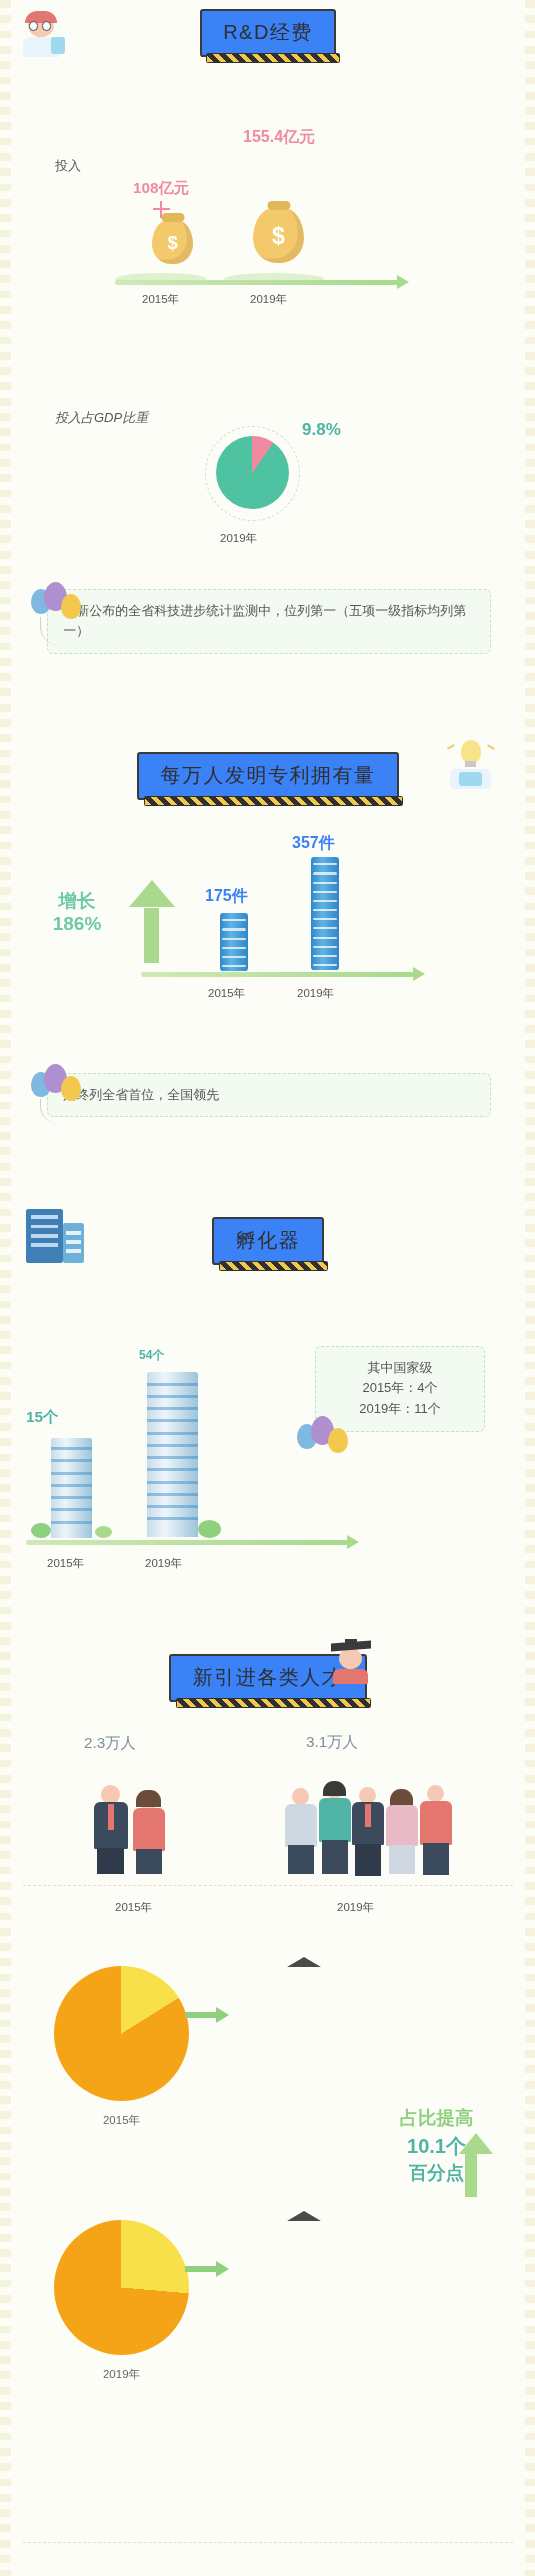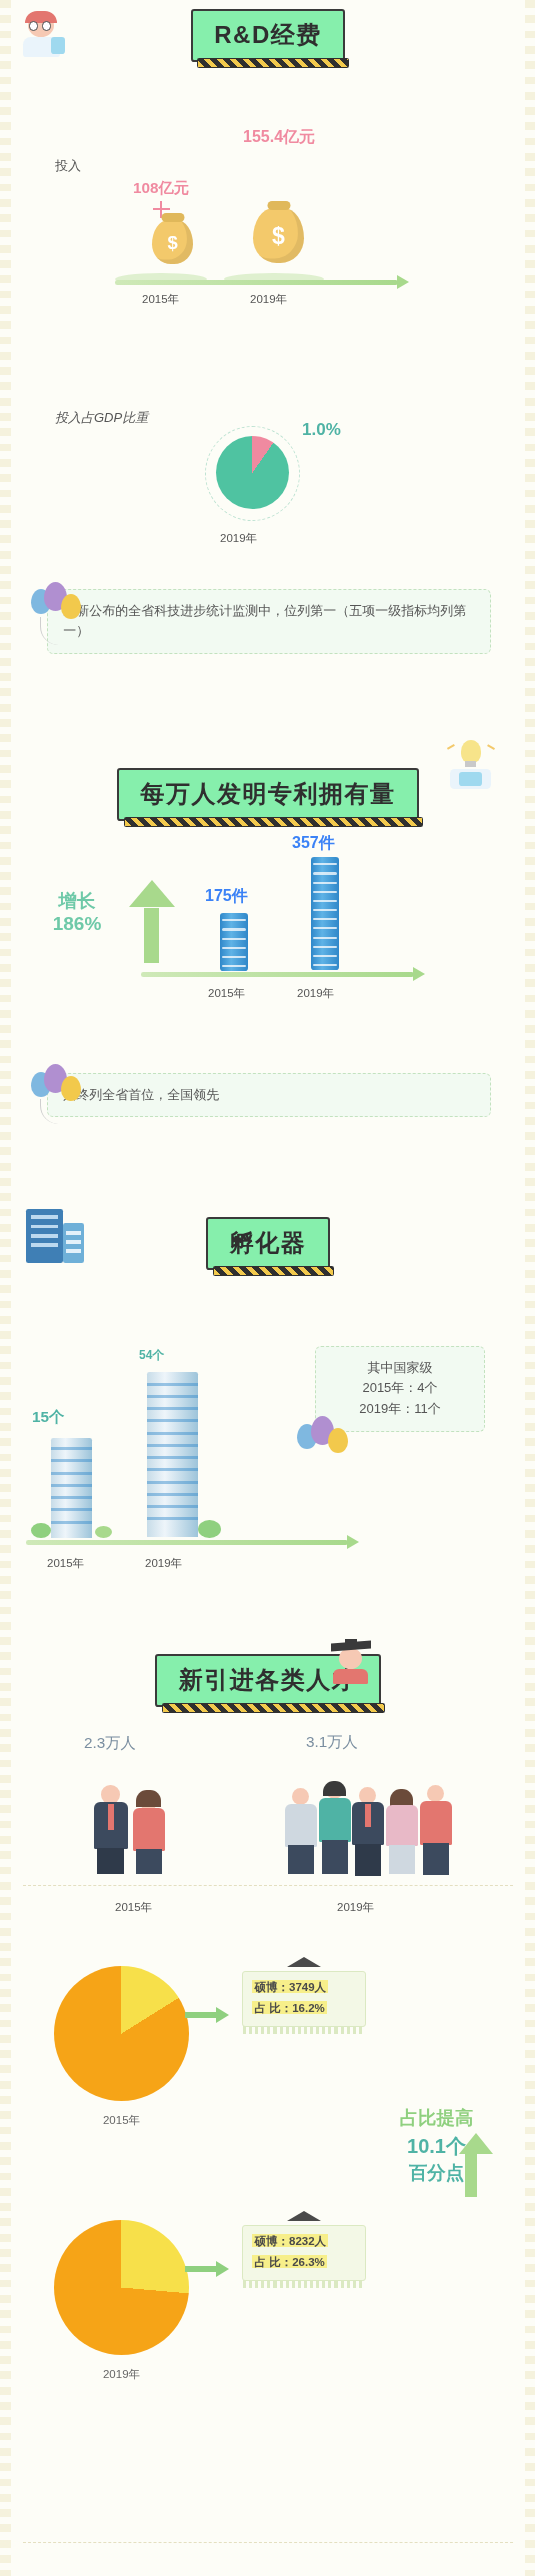--- a/index.html
+++ b/index.html
@@ -27,25 +27,25 @@
   .rail.left { left:0; }
   .rail.right { right:0; }
 
   .section { position:relative; }
 
   
   .plaque {
     position:relative;
     display:inline-block;
     padding:7.7px 21.4px 9.2px 21.4px;
-    background:#86efac;
+    background:#3b82f6;
     border:2.3px solid #3a3a3a;
     border-radius:3.1px;
-    font-size:24px;
-    font-weight:bold;
+    font-size:20px;
+    font-weight:normal;
     letter-spacing:1.5px;
     color:#2f2f2f;
   }
   .plaque:after {
     content:"";
     position:absolute;
     left:4.6px; right:-6.1px;
     bottom:-7.7px;
     height:7.7px;
     background:repeating-linear-gradient(45deg,#f2c94c 0px,#f2c94c 4.6px,#2f2f2f 4.6px,#2f2f2f 9.2px);
@@ -254,38 +254,38 @@
     </div>
 
     <div style="position:absolute;left:115px;top:273px;width:92px;height:12.2px;background:#dff0cf;border-radius:50%;"></div>
     <div style="position:absolute;left:224px;top:273px;width:100px;height:12.2px;background:#dff0cf;border-radius:50%;"></div>
     <div class="axis-arrow" style="left:115px;top:280px;width:283px;"></div>
 
     <div style="position:absolute;left:142px;top:292px;font-size:11.5px;color:#555;">2015年</div>
     <div style="position:absolute;left:250px;top:292px;font-size:11.5px;color:#555;">2019年</div>
 
     <div style="position:absolute;left:55px;top:381px;font-style:italic;" class="lbl">投入占GDP比重</div>
-    <div style="position:absolute;left:302px;top:420px;font-size:17px;" class="num-teal">1.0%</div>
+    <div style="position:absolute;left:302px;top:420px;font-size:17px;" class="num-teal">9.8%</div>
 
     <div class="dashed-ring" style="left:205px;top:426px;width:95px;height:95px;"></div>
     <div class="pie" style="position:absolute;left:216px;top:436px;width:73px;height:73px;background:conic-gradient(#f08aa0 0deg 35deg, #4fc3a1 35deg 360deg);"></div>
     <div style="position:absolute;left:220px;top:531px;font-size:11.5px;color:#555;">2019年</div>
 
     <div style="position:absolute;left:26px;top:31px;"></div>
     <div class="note" style="position:absolute;left:47px;top:589px;width:444px;">
       <span>最新公布的全省科技进步统计监测中，位列第一（五项一级指标均列第一）</span>
     </div>
     <div class="balloon" style="left:31px;top:589px;background:#7fb8e0;"></div>
     <div class="balloon" style="left:44px;top:582px;background:#b08fd0;width:23px;height:29px;"></div>
     <div class="balloon" style="left:61px;top:594px;background:#f2c94c;"></div>
     <div style="position:absolute;left:40px;top:617px;width:31px;height:27.6px;border-left:1.5px solid #cfcfcf;border-radius:0 0 0 18.4px;"></div>
   </div>
 
   <div class="section">
-    <div class="plaque-wrap" style="position:absolute;left:0;right:0;top:768px;">
+    <div class="plaque-wrap" style="position:absolute;left:0;right:0;top:752px;">
       <span class="plaque">每万人发明专利拥有量</span>
     </div>
 
     <div style="position:absolute;left:444px;top:735px;width:54px;height:61px;">
       <div style="position:absolute;left:17px;top:4.6px;width:20px;height:23px;background:#f7e48a;border-radius:50% 50% 40% 40%;"></div>
       <div style="position:absolute;left:21.4px;top:26px;width:10.7px;height:6.1px;background:#c9c9c9;"></div>
       <div style="position:absolute;left:6.1px;top:34px;width:41px;height:20px;background:#eaf4fb;border-radius:4.6px;"></div>
       <div style="position:absolute;left:15.3px;top:37px;width:23px;height:13.8px;background:#9fd9ef;border-radius:3.1px;"></div>
       <div style="position:absolute;left:3.1px;top:10.7px;width:7.7px;height:2.3px;background:#f3c96b;transform:rotate(-30deg);"></div>
       <div style="position:absolute;left:43px;top:10.7px;width:7.7px;height:2.3px;background:#f3c96b;transform:rotate(30deg);"></div>
@@ -347,21 +347,21 @@
       <div style="position:absolute;left:40px;top:23px;width:21.4px;height:40px;background:#6fb0d8;border-radius:2.3px;"></div>
       <div style="position:absolute;left:7.7px;top:15.3px;width:27.6px;height:3.8px;background:#bcd9ef;"></div>
       <div style="position:absolute;left:7.7px;top:24.5px;width:27.6px;height:3.8px;background:#bcd9ef;"></div>
       <div style="position:absolute;left:7.7px;top:34px;width:27.6px;height:3.8px;background:#bcd9ef;"></div>
       <div style="position:absolute;left:7.7px;top:43px;width:27.6px;height:3.8px;background:#bcd9ef;"></div>
       <div style="position:absolute;left:43px;top:31px;width:15.3px;height:3.8px;background:#e3f1fa;"></div>
       <div style="position:absolute;left:43px;top:40px;width:15.3px;height:3.8px;background:#e3f1fa;"></div>
       <div style="position:absolute;left:43px;top:49px;width:15.3px;height:3.8px;background:#e3f1fa;"></div>
     </div>
 
-    <div style="position:absolute;left:32px;top:1407px;font-size:15.3px;" class="num-teal">15个</div>
+    <div style="position:absolute;left:26px;top:1407px;font-size:15.3px;" class="num-teal">15个</div>
     <div style="position:absolute;left:139px;top:1347px;font-size:12px;" class="num-teal">54个</div>
 
     <div class="tower" style="position:absolute;left:51px;top:1438px;width:41px;height:100px;">
       <div class="win" style="top:9.2px;"></div>
         <div class="win" style="top:21.4px;"></div>
       <div class="win" style="top:34px;"></div>
         <div class="win" style="top:46px;"></div>
       <div class="win" style="top:58px;"></div>
         <div class="win" style="top:70px;"></div>
       <div class="win" style="top:83px;"></div>
@@ -470,48 +470,38 @@
     <div class="pie" style="position:absolute;left:54px;top:1966px;width:135px;height:135px;background:conic-gradient(#f7e04a 0deg 58deg, #f6a417 58deg 360deg);"></div>
     <div style="position:absolute;left:54px;top:2113px;width:135px;" class="donut-label">2015年</div>
 
     <div style="position:absolute;left:185px;top:2007px;width:46px;height:15.3px;">
       <div style="position:absolute;left:0;top:5.4px;width:34px;height:5.4px;background:#8fd07f;"></div>
       <div style="position:absolute;left:31px;top:0;width:0;height:0;border-left:13.8px solid #8fd07f;border-top:8.4px solid transparent;border-bottom:8.4px solid transparent;"></div>
     </div>
 
     <div style="position:absolute;left:242px;top:1957px;width:124px;">
       <div class="cap"></div>
-      <div class="callout" style="margin-top:1.5px;">
-        <div><span class="hl">硕博：3749人</span></div>
-        <div style="margin-top:6.1px;"><span class="hl">占 比：16.2%</span></div>
-        <div class="fringe"></div>
-      </div>
     </div>
 
     <div style="position:absolute;left:360px;top:2105px;width:153px;text-align:center;">
       <div style="font-size:18.4px;color:#8fd07f;font-weight:bold;">占比提高</div>
       <div style="font-size:20px;color:#4fb3a5;font-weight:bold;margin-top:3.1px;">10.1个</div>
       <div style="font-size:18.4px;color:#4fb3a5;font-weight:bold;">百分点</div>
     </div>
     <div class="grad-arrow" style="left:459px;top:2133px;border-left-width:17px;border-right-width:17px;border-bottom-width:21.4px;"></div>
     <div style="position:absolute;left:465px;top:2154px;width:12.2px;height:43px;background:#a8d98c;"></div>
 
     <div class="pie" style="position:absolute;left:54px;top:2220px;width:135px;height:135px;background:conic-gradient(#f7e04a 0deg 95deg, #f6a417 95deg 360deg);"></div>
     <div style="position:absolute;left:54px;top:2367px;width:135px;" class="donut-label">2019年</div>
 
     <div style="position:absolute;left:185px;top:2261px;width:46px;height:15.3px;">
       <div style="position:absolute;left:0;top:5.4px;width:34px;height:5.4px;background:#8fd07f;"></div>
       <div style="position:absolute;left:31px;top:0;width:0;height:0;border-left:13.8px solid #8fd07f;border-top:8.4px solid transparent;border-bottom:8.4px solid transparent;"></div>
     </div>
 
     <div style="position:absolute;left:242px;top:2211px;width:124px;">
       <div class="cap"></div>
-      <div class="callout" style="margin-top:1.5px;">
-        <div><span class="hl">硕博：8232人</span></div>
-        <div style="margin-top:6.1px;"><span class="hl">占 比：26.3%</span></div>
-        <div class="fringe"></div>
-      </div>
     </div>
 
     <div class="dotline" style="left:23px;right:23px;top:2542px;"></div>
   </div>
 </div>
 
 
 </body></html>

